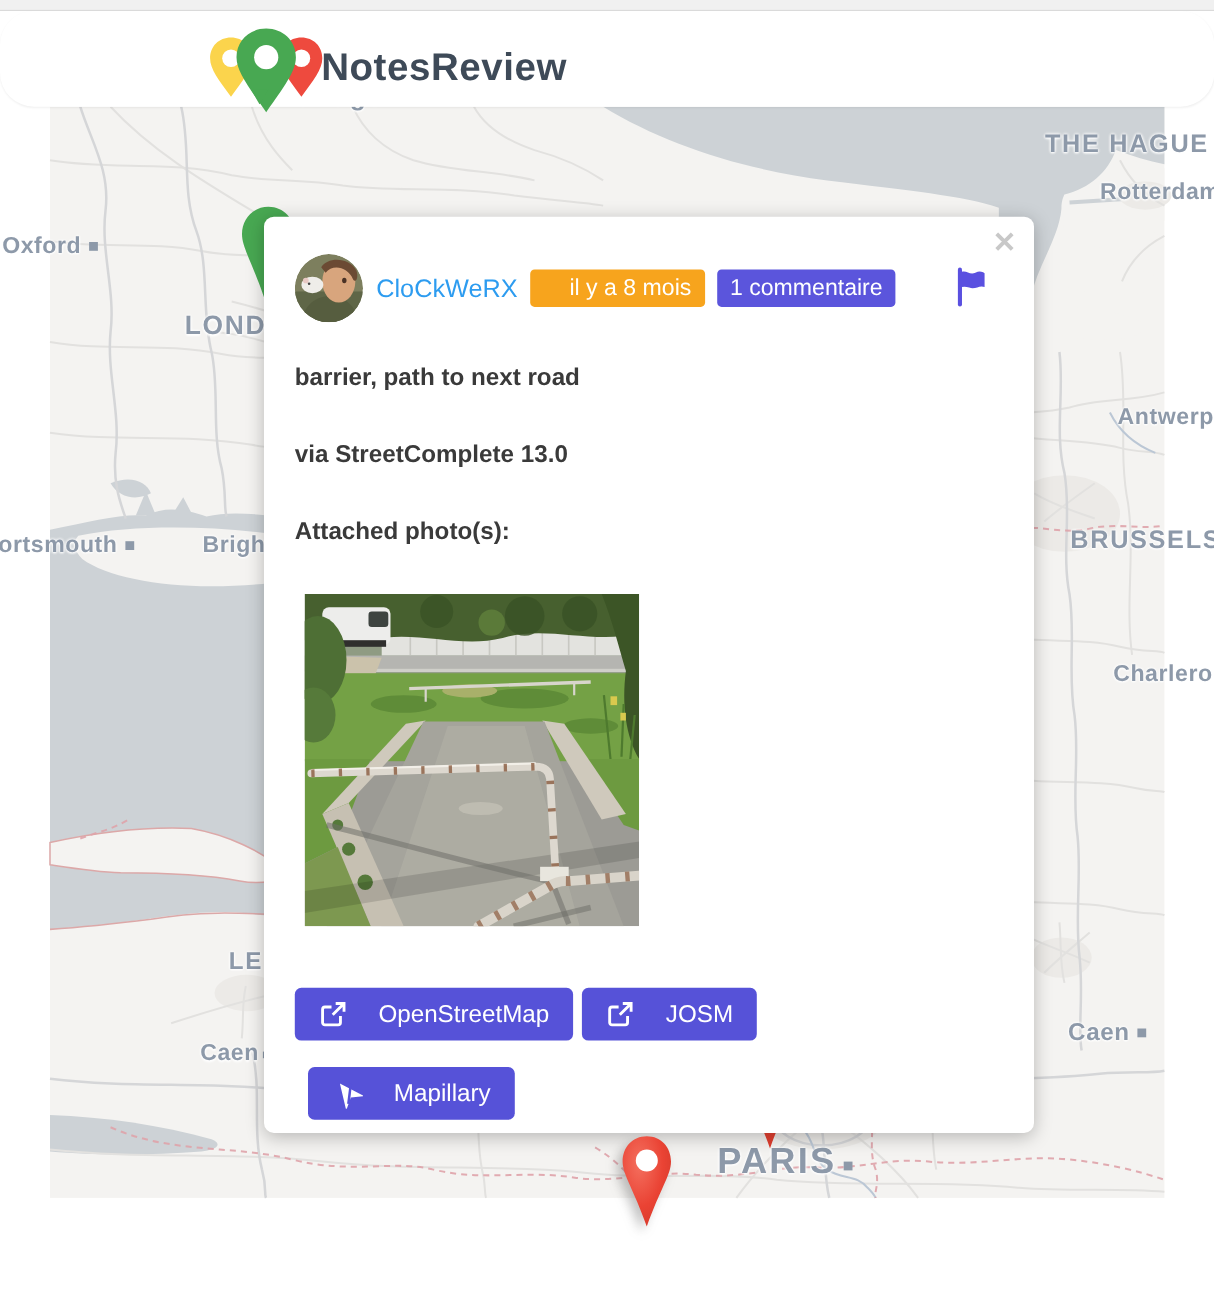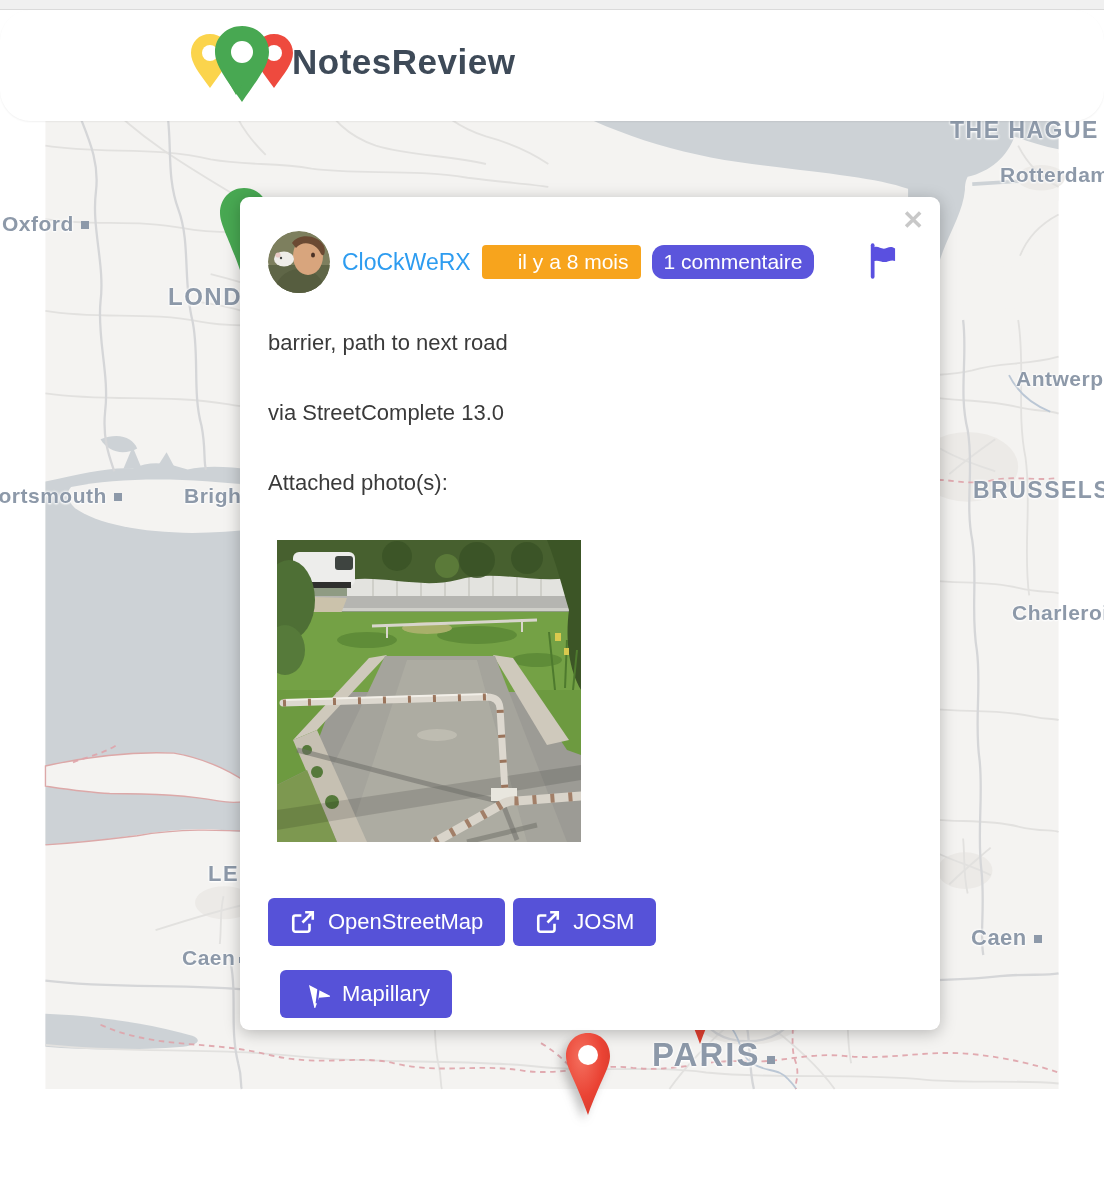--- a/index.html
+++ b/index.html
@@ -1,21 +1,21 @@
 <!DOCTYPE html>
 <html><head>
 <meta charset="utf-8">
 <style>
   html,body{margin:0;padding:0;background:#fff;}
   .stage{position:relative;width:1104px;height:1178px;overflow:hidden;
          font-family:"Liberation Sans",sans-serif;}
   
   .top-strip{position:absolute;left:0;top:0;width:100%;height:9px;background:#f0f0f0;
              border-bottom:1px solid #dadada;z-index:45;}
-  .header{position:absolute;left:0;top:10px;width:100%;height:111px;background:#fff;z-index:40;
+  .header{position:absolute;left:0;top:10px;width:100%;height:87px;background:#fff;z-index:40;
           box-shadow:0 1px 2px rgba(0,0,0,.06);border-radius:31px;}
   .logo{position:absolute;left:186px;top:14px;}
   .app-title{position:absolute;left:292px;top:32px;font-size:35px;font-weight:700;
              color:#3E4A58;letter-spacing:.5px;}
   .cam-tip{position:absolute;left:228px;top:81px;width:16px;height:14px;background:#48A852;
            clip-path:polygon(0 0,100% 0,50% 100%);z-index:50;}
   
   .map{position:absolute;left:0;top:97px;width:1104px;height:1081px;z-index:1;}
   .maplabel{position:absolute;z-index:5;font-weight:700;color:#8D99A9;white-space:nowrap;
             text-shadow:0 0 3px #fff,0 0 3px #fff,0 1px 2px #fff;letter-spacing:.5px;}
@@ -31,29 +31,29 @@
   .popup{position:absolute;left:240px;top:197px;width:700px;height:833px;background:#fff;
          border-radius:9px;box-shadow:0 3px 16px rgba(0,0,0,.25);z-index:20;box-sizing:border-box;
          padding:33px 28px 0 28px;color:#3A3A3A;}
   .popup-close{position:absolute;top:6px;right:12px;font-size:26px;font-weight:700;color:#C8C8C8;
                background:none;border:none;cursor:pointer;line-height:1;padding:4px;}
   .note-head{display:flex;align-items:center;height:64px;}
   .avatar{width:62px;height:62px;border-radius:50%;overflow:hidden;flex:0 0 62px;}
   .username{font-size:23px;font-weight:500;color:#2D9CF0;margin-left:12px;text-decoration:none;}
   .badge{font-size:21px;color:#fff;border-radius:4px;padding:5px 12px;margin-left:11px;font-weight:500;}
   .badge.orange{background:#F7A41D;padding-left:36px;}
-  .badge.purple{background:#5B55DC;border-radius:12px;}
+  .badge.purple{background:#5B55DC;}
   .flag-btn{margin-left:auto;margin-right:16px;background:none;border:none;cursor:pointer;padding:0;}
-  .note-text p{font-size:22px;line-height:26px;margin:0 0 44px 0;}
+  .note-text p{font-size:22px;line-height:26px;margin:0 0 44px 0;font-weight:bold;}
   .note-text p:first-child{margin-top:36px;}
   .photo{display:block;width:304px;height:302px;margin:12px 0 0 9px;border:0;}
   .btn-rows{margin-top:56px;}
   .btn-row{display:flex;gap:8px;}
   .btn-row + .btn-row{margin-top:24px;padding-left:12px;}
-  .pbtn{display:inline-flex;align-items:center;gap:12px;height:48px;padding:0 22px;
+  .pbtn{display:inline-flex;align-items:center;gap:28px;height:48px;padding:0 22px;
         background:#5652D8;color:#fff;font-size:22px;font-weight:500;border:none;border-radius:6px;
         cursor:pointer;font-family:"Liberation Sans",sans-serif;}
 </style>
 </head>
 <body>
 
 <div class="stage">
 
   <div class="map">
     <svg width="1104" height="1081" viewBox="0 97 1104 1178">

